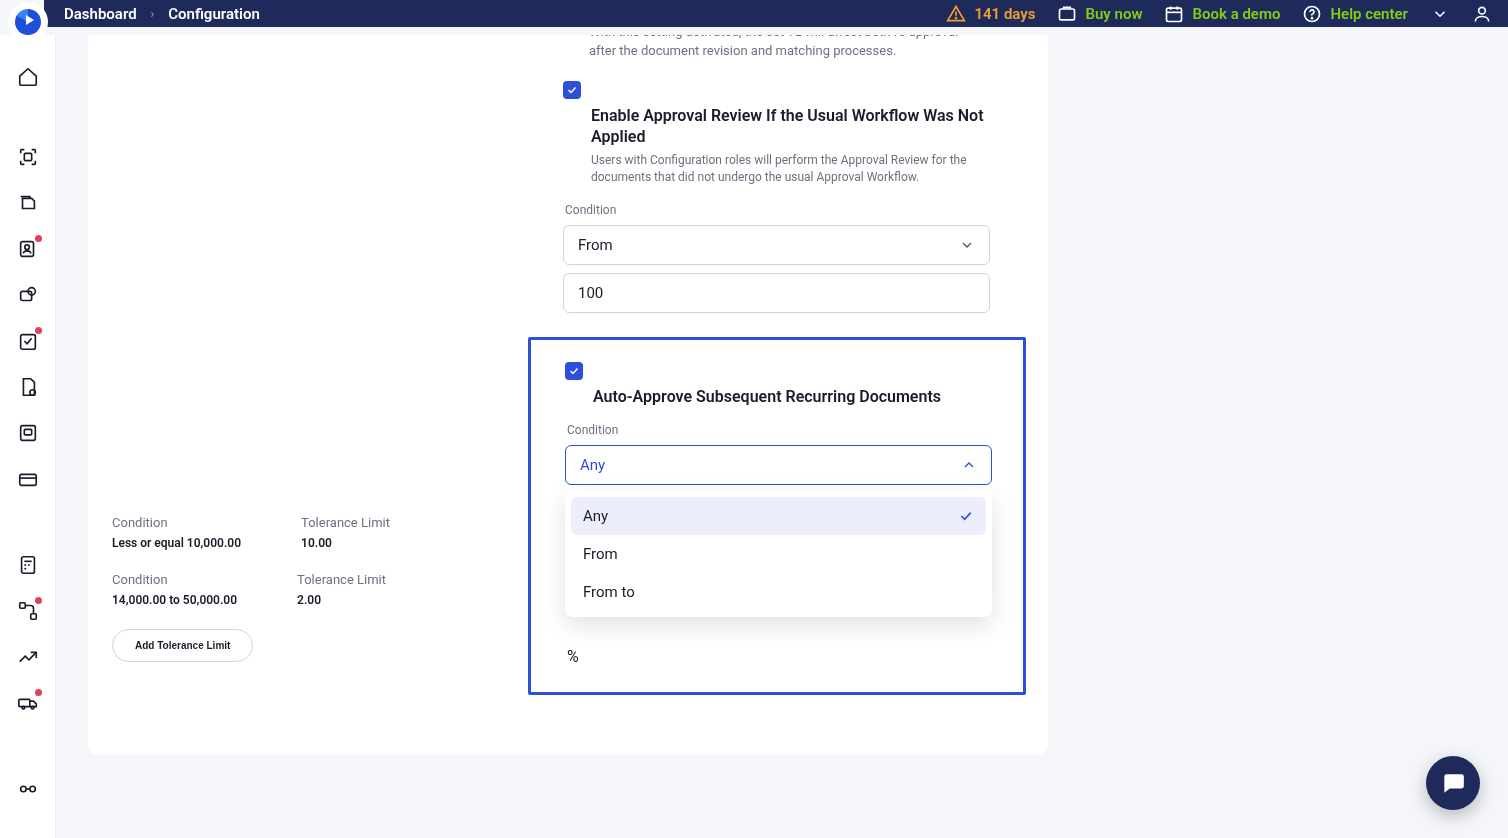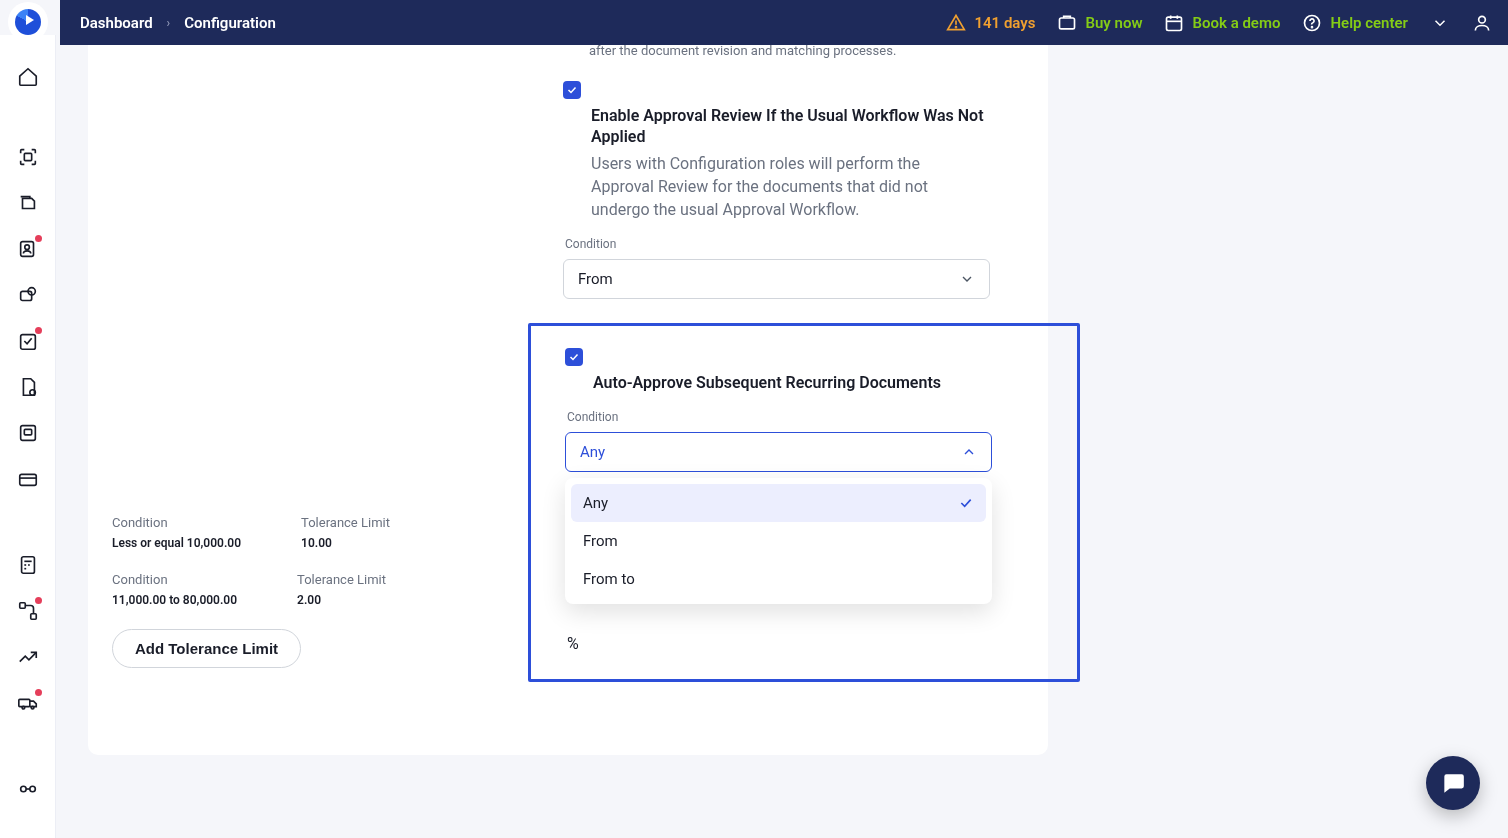--- a/index.html
+++ b/index.html
@@ -8,22 +8,22 @@
     background: #f5f6fa;
     color: #1a1d29;
     width: 1508px;
     height: 838px;
     overflow: hidden;
     position: relative;
   }
   
   .top-header {
     position: absolute;
-    top: 0; left: 60px; right: 0;
-    height: 45px;
+    top: 0; left: 44px; right: 0;
+    height: 27px;
     background: #1e2a5a;
     display: flex;
     align-items: center;
     color: #fff;
     padding: 0 16px 0 20px;
     z-index: 10;
   }
   .logo-circle {
     position: absolute;
     top: 2px; left: 8px;
@@ -90,38 +90,38 @@
   .left-col { position: absolute; left: 24px; top: 500px; width: 430px; }
   .tl-row { display: flex; gap: 60px; margin-bottom: 22px; }
   .tl-block { }
   .tl-label { font-size: 13px; color: #6b7280; margin-bottom: 6px; }
   .tl-value { font-size: 12px; font-weight: 600; color: #1a1d29; }
   .add-tl-btn {
     border: 1px solid #d1d5db;
     background: #fff;
     border-radius: 22px;
     padding: 10px 22px;
-    font-size: 15px;
+    font-size: 10px;
     font-weight: 600;
     color: #1a1d29;
     cursor: pointer;
   }
   
   .right-col { position: absolute; left: 475px; top: 0; width: 500px; }
   .setting-desc-top { font-size: 13px; color: #6b7280; line-height: 1.45; margin-left: 26px; margin-top: 8px; max-width: 380px; }
   .setting-block { margin-top: 18px; }
   .setting-head { display: flex; align-items: flex-start; gap: 10px; }
   .checkbox {
     width: 18px; height: 18px; border-radius: 4px; background: #2d4fd9;
     display: flex; align-items: center; justify-content: center; flex-shrink: 0;
     margin-top: 2px; cursor: pointer;
   }
   .checkbox svg { width: 12px; height: 12px; stroke: #fff; stroke-width: 3; fill: none; }
   .setting-title { font-size: 16px; font-weight: 600; color: #1a1d29; line-height: 1.35; max-width: 400px; margin-top: 26px; }
-  .setting-desc { font-size: 16px; color: #6b7280; line-height: 1.45; margin-top: 4px; margin-left: 28px; max-width: 390px; }
+  .setting-desc { font-size: 12px; color: #6b7280; line-height: 1.45; margin-top: 4px; margin-left: 28px; max-width: 390px; }
   .field-label { font-size: 12px; color: #6b7280; margin-top: 16px; margin-left: 2px; }
   .select-box, .input-box {
     width: 427px;
     border: 1px solid #d1d5db;
     border-radius: 6px;
     padding: 10px 14px;
     font-size: 15px;
     color: #1a1d29;
     background: #fff;
     margin-top: 8px;
@@ -130,21 +130,21 @@
     justify-content: space-between;
     cursor: pointer;
   }
   .select-box .chev-icon { color: #4b5563; }
   .highlight-box {
     border: 3px solid #2d4fd9;
     border-radius: 2px;
     padding: 20px 34px 26px 34px;
     margin-top: 24px;
     margin-left: -35px;
-    width: 552px;
+    width: 498px;
     position: relative;
   }
   .highlight-box .select-box.open { border-color: #2d4fd9; color: #2d4fd9; }
   .dropdown {
     position: absolute;
     width: 427px;
     background: #fff;
     border-radius: 8px;
     box-shadow: 0 8px 24px rgba(0,0,0,0.12);
     margin-top: 6px;
@@ -358,21 +358,21 @@
           <div class="tl-value">Less or equal 10,000.00</div>
         </div>
         <div class="tl-block">
           <div class="tl-label">Tolerance Limit</div>
           <div class="tl-value">10.00</div>
         </div>
       </div>
       <div class="tl-row">
         <div class="tl-block">
           <div class="tl-label">Condition</div>
-          <div class="tl-value">11,000.00 to 80,000.00</div>
+          <div class="tl-value">14,000.00 to 50,000.00</div>
         </div>
         <div class="tl-block">
           <div class="tl-label">Tolerance Limit</div>
           <div class="tl-value">2.00</div>
         </div>
       </div>
       <button class="add-tl-btn">Add Tolerance Limit</button>
     </div>
 
     <div class="right-col">
@@ -389,20 +389,23 @@
         </div>
         <div class="setting-desc">Users with Configuration roles will perform the Approval Review for the documents that did not undergo the usual Approval Workflow.</div>
         <div class="field-label">Condition</div>
         <div class="select-box">
           <span>From</span>
           <span class="chev-icon">
             <svg viewBox="0 0 24 24" width="16" height="16" fill="none" stroke="#4b5563" stroke-width="2">
                 <polyline points="6 9 12 15 18 9"></polyline>
               </svg>
           </span>
+        </div>
+        <div class="input-box">
+          <span>100</span>
         </div>
       </div>
 
       <div class="highlight-box">
         <div class="setting-head">
           <div class="checkbox">
             <svg viewBox="0 0 24 24">
                 <polyline points="5 12 10 17 19 7"></polyline>
               </svg>
           </div>

